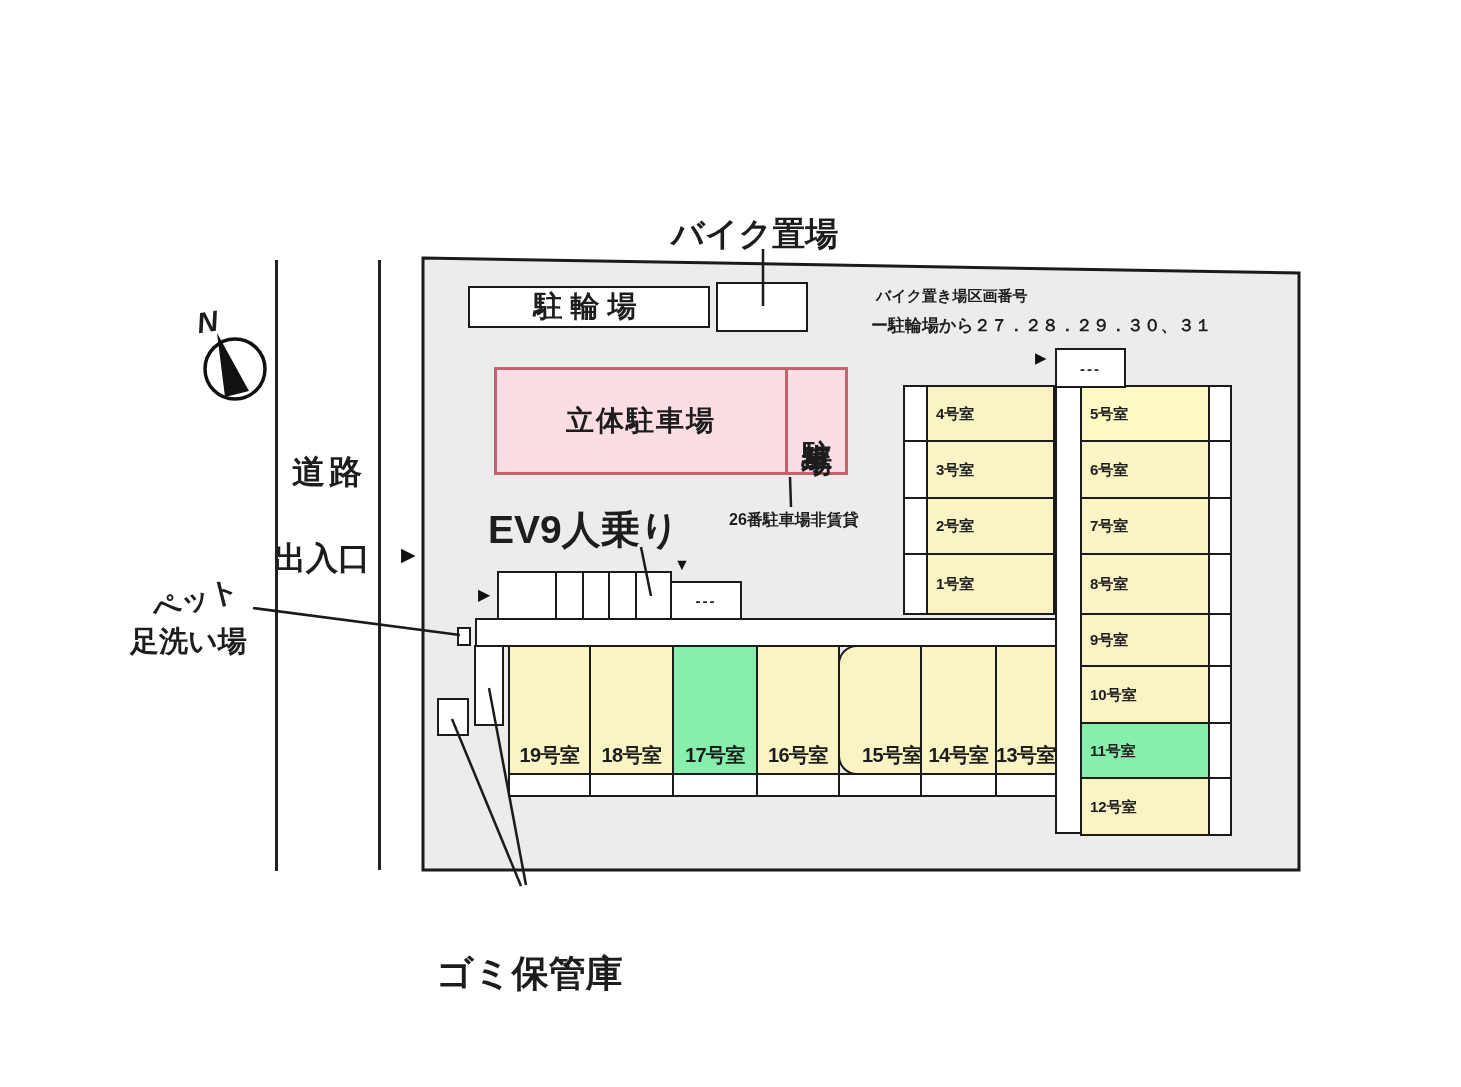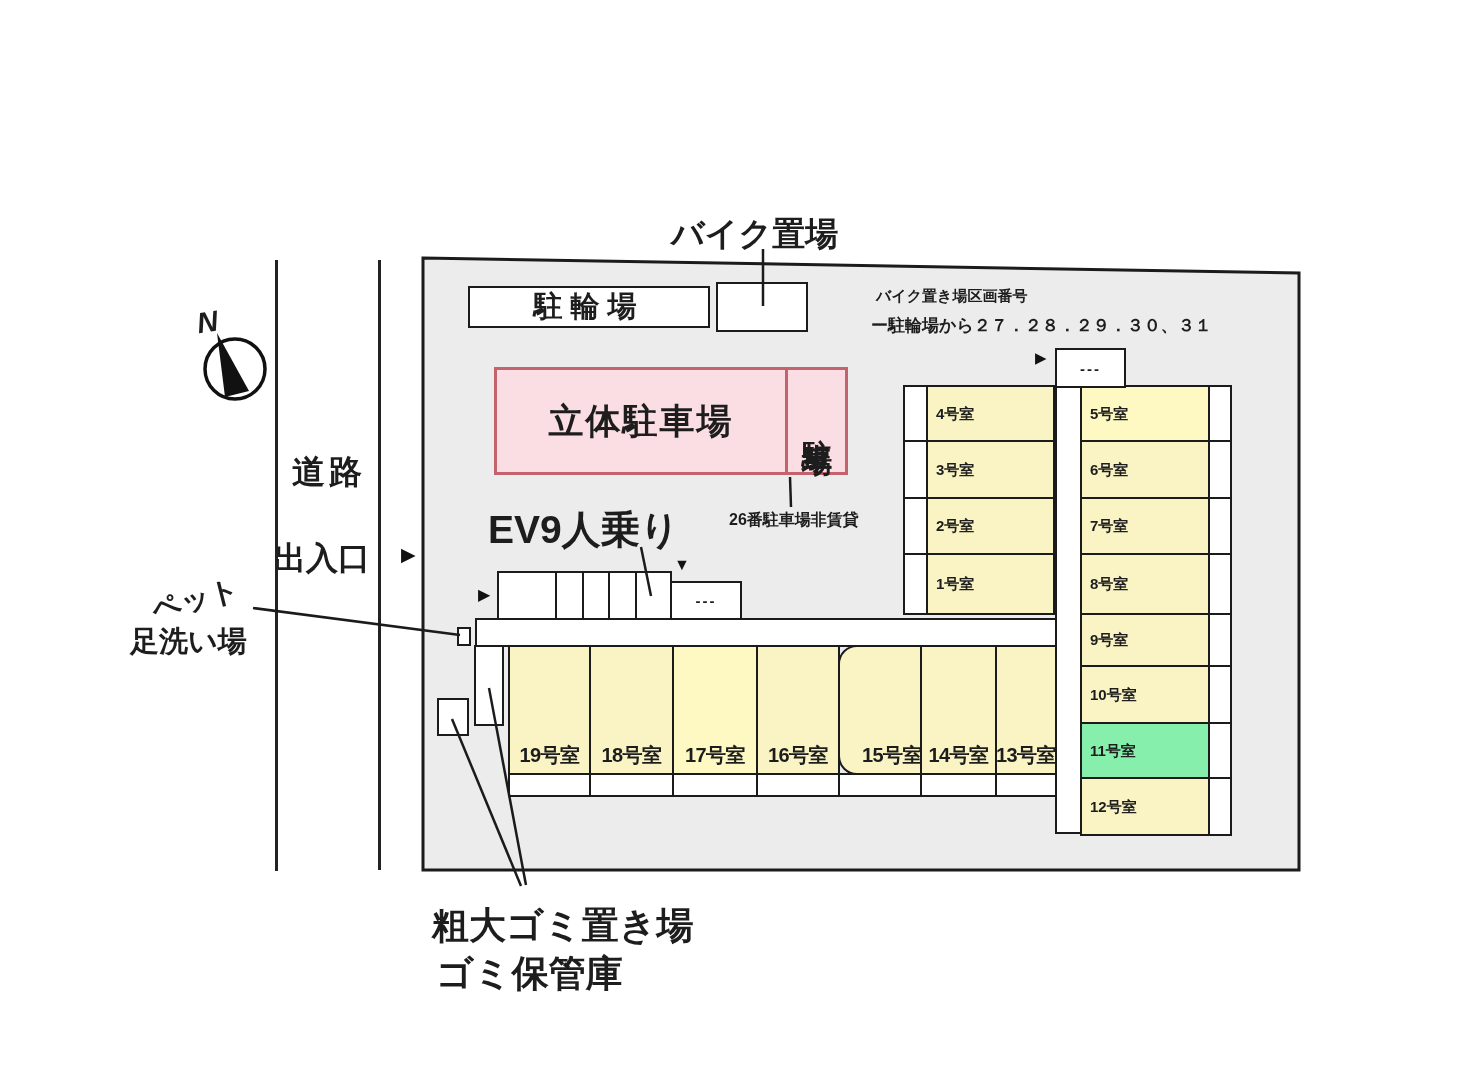--- a/index.html
+++ b/index.html
@@ -53,21 +53,21 @@
   </div>
 
   <div class="box" style="left:716px;top:282px;width:92px;height:50px;"></div>
   <span class="lbl" style="left:671px;top:212px;font-size:33px;z-index:6;text-align:right;">バイク置場</span>
 
   <span class="lbl" style="left:876px;top:287px;font-size:15px;z-index:6;">バイク置き場区画番号</span>
   <span class="lbl" style="left:871px;top:314px;font-size:17px;z-index:6;">ー駐輪場から２７．２８．２９．３０、３１</span>
 
   <div class="abs" style="left:494px;top:367px;width:354px;height:108px;background:#fbdee4;border:3px solid #c4636e;box-sizing:border-box;z-index:4;">
     <div class="flex-center" style="position:absolute;left:0;top:0;bottom:0;right:60px;">
-      <span class="lbl" style="position:static;font-size:35px;letter-spacing:2px;">立体駐車場</span>
+      <span class="lbl" style="position:static;font-size:28px;letter-spacing:2px;">立体駐車場</span>
     </div>
     <div id="parking-side">
       <span>駐車場</span>
     </div>
   </div>
   <span class="lbl" style="left:729px;top:510px;font-size:16px;z-index:6;">26番駐車場非賃貸</span>
 
   <div class="box" style="left:1055px;top:348px;width:71px;height:40px;z-index:5;">
     <div class="dash-text">---</div>
   </div>
@@ -84,21 +84,20 @@
   <span class="tri" style="left:674px;top:557px;font-size:16px;">▼</span>
   <span class="tri" style="left:478px;top:587px;font-size:16px;">▶</span>
   <span class="lbl" style="left:488px;top:503px;font-size:39px;z-index:6;">EV9人乗り</span>
 
   <div class="box" style="left:457px;top:627px;width:14px;height:19px;"></div>
   <span class="lbl" style="left:151px;top:580px;font-size:29px;transform:rotate(-14deg);z-index:6;">ペット</span>
   <span class="lbl" style="left:130px;top:622px;font-size:29px;z-index:6;">足洗い場</span>
 
   <div class="box" style="left:474px;top:645px;width:30px;height:81px;"></div>
   <div class="box" style="left:437px;top:698px;width:32px;height:38px;"></div>
-  <span class="lbl" style="left:432px;top:901px;font-size:37px;z-index:6;">粗大ゴミ置き場</span>
   <span class="lbl" style="left:436px;top:949px;font-size:37px;z-index:6;">ゴミ保管庫</span>
 
   <div id="rooms-layer" class="abs" style="left:0;top:0;width:100%;height:100%;z-index:3;">
       <div class="room-cell" style="left: 903px; top: 385px; width: 25px; height: 57px; background: rgb(255, 255, 255);"></div>
       <div class="room-cell" style="left: 926px; top: 385px; width: 129px; height: 57px; background: rgb(250, 244, 197);">
         <span class="room-label v-center-left">4号室</span>
       </div>
       <div class="room-cell" style="left: 903px; top: 440px; width: 25px; height: 59px; background: rgb(255, 255, 255);"></div>
       <div class="room-cell" style="left: 926px; top: 440px; width: 129px; height: 59px; background: rgb(250, 244, 197);">
         <span class="room-label v-center-left">3号室</span>
@@ -144,21 +143,21 @@
       </div>
       <div class="room-cell" style="left: 1208px; top: 777px; width: 24px; height: 59px; background: rgb(255, 255, 255);"></div>
       <div class="room-cell" style="left: 508px; top: 645px; width: 83px; height: 130px; background: rgb(250, 244, 197);">
         <span class="room-label bottom-center">19号室</span>
       </div>
       <div class="room-cell" style="left: 508px; top: 773px; width: 83px; height: 24px; background: rgb(255, 255, 255);"></div>
       <div class="room-cell" style="left: 589px; top: 645px; width: 85px; height: 130px; background: rgb(250, 244, 197);">
         <span class="room-label bottom-center">18号室</span>
       </div>
       <div class="room-cell" style="left: 589px; top: 773px; width: 85px; height: 24px; background: rgb(255, 255, 255);"></div>
-      <div class="room-cell" style="left: 672px; top: 645px; width: 86px; height: 130px; background: #fef9c3;">
+      <div class="room-cell" style="left: 672px; top: 645px; width: 86px; height: 130px; background: #86efac;">
         <span class="room-label bottom-center">17号室</span>
       </div>
       <div class="room-cell" style="left: 672px; top: 773px; width: 86px; height: 24px; background: rgb(255, 255, 255);"></div>
       <div class="room-cell" style="left: 756px; top: 645px; width: 84px; height: 130px; background: rgb(250, 244, 197);">
         <span class="room-label bottom-center">16号室</span>
       </div>
       <div class="room-cell" style="left: 756px; top: 773px; width: 84px; height: 24px; background: rgb(255, 255, 255);"></div>
       <div class="room-cell" style="left: 838px; top: 645px; width: 108px; height: 130px; background: rgb(250, 244, 197); border-radius: 19px;">
         <span class="room-label bottom-center">15号室</span>
       </div>

